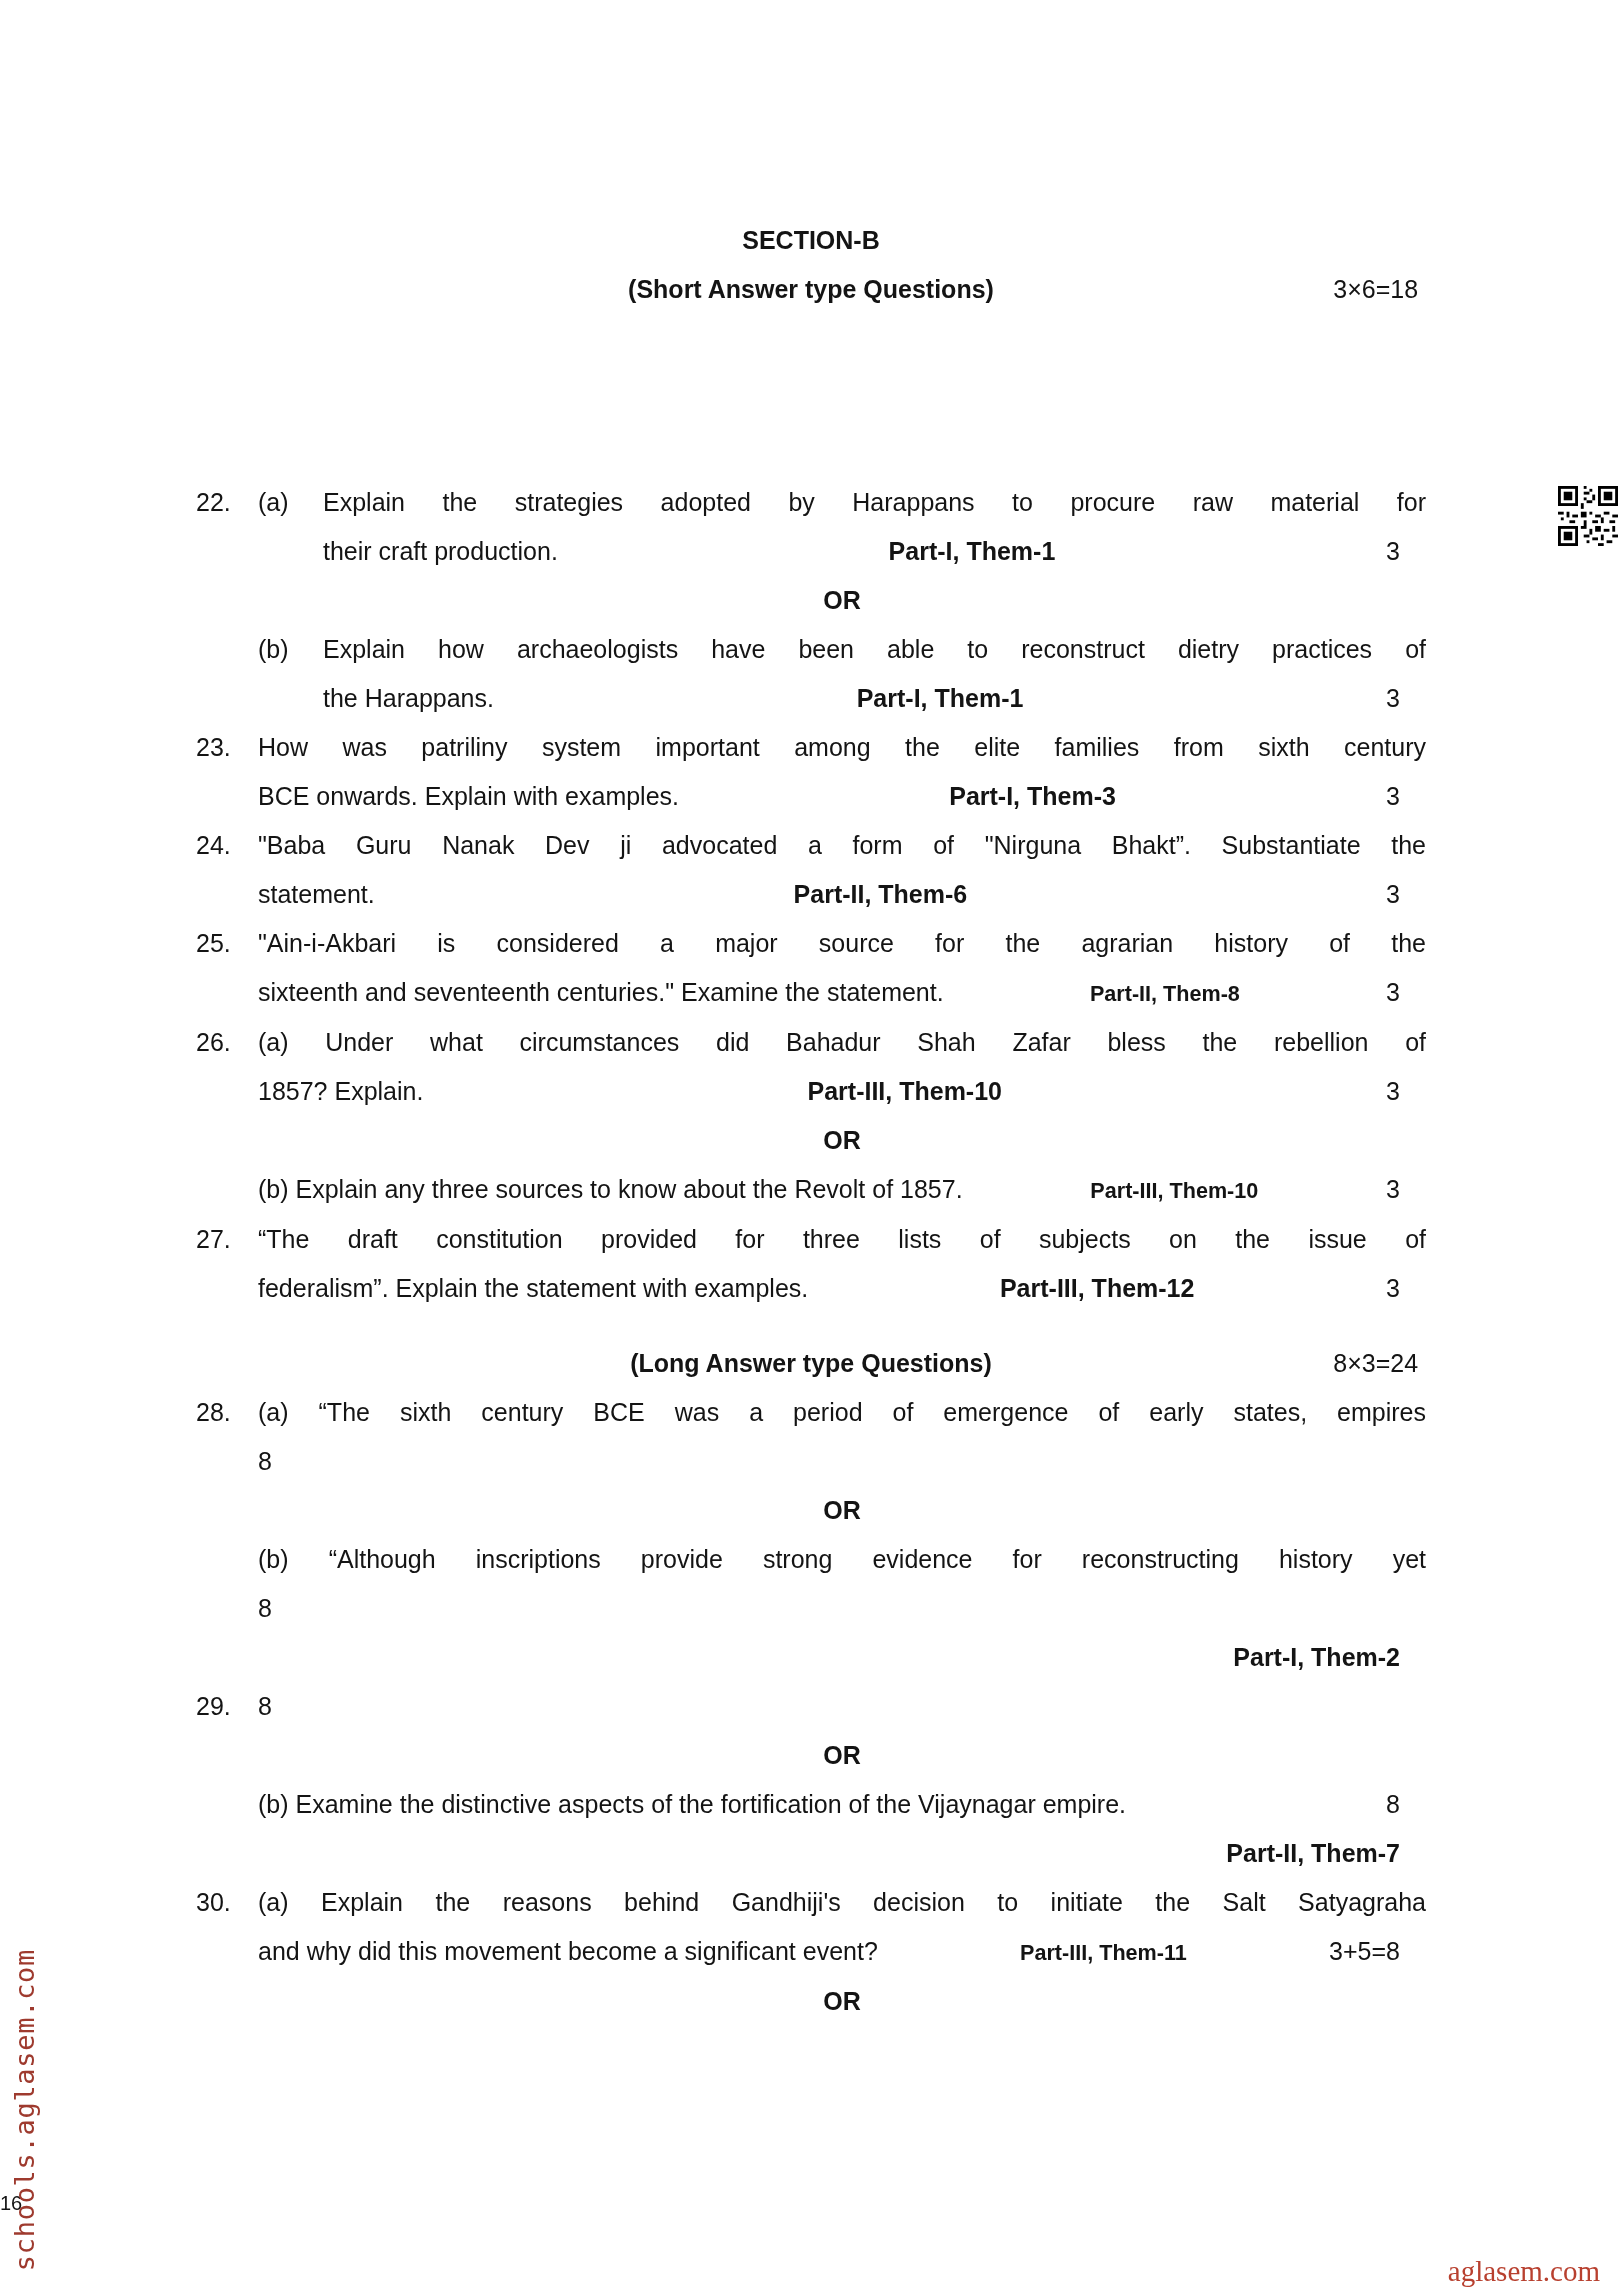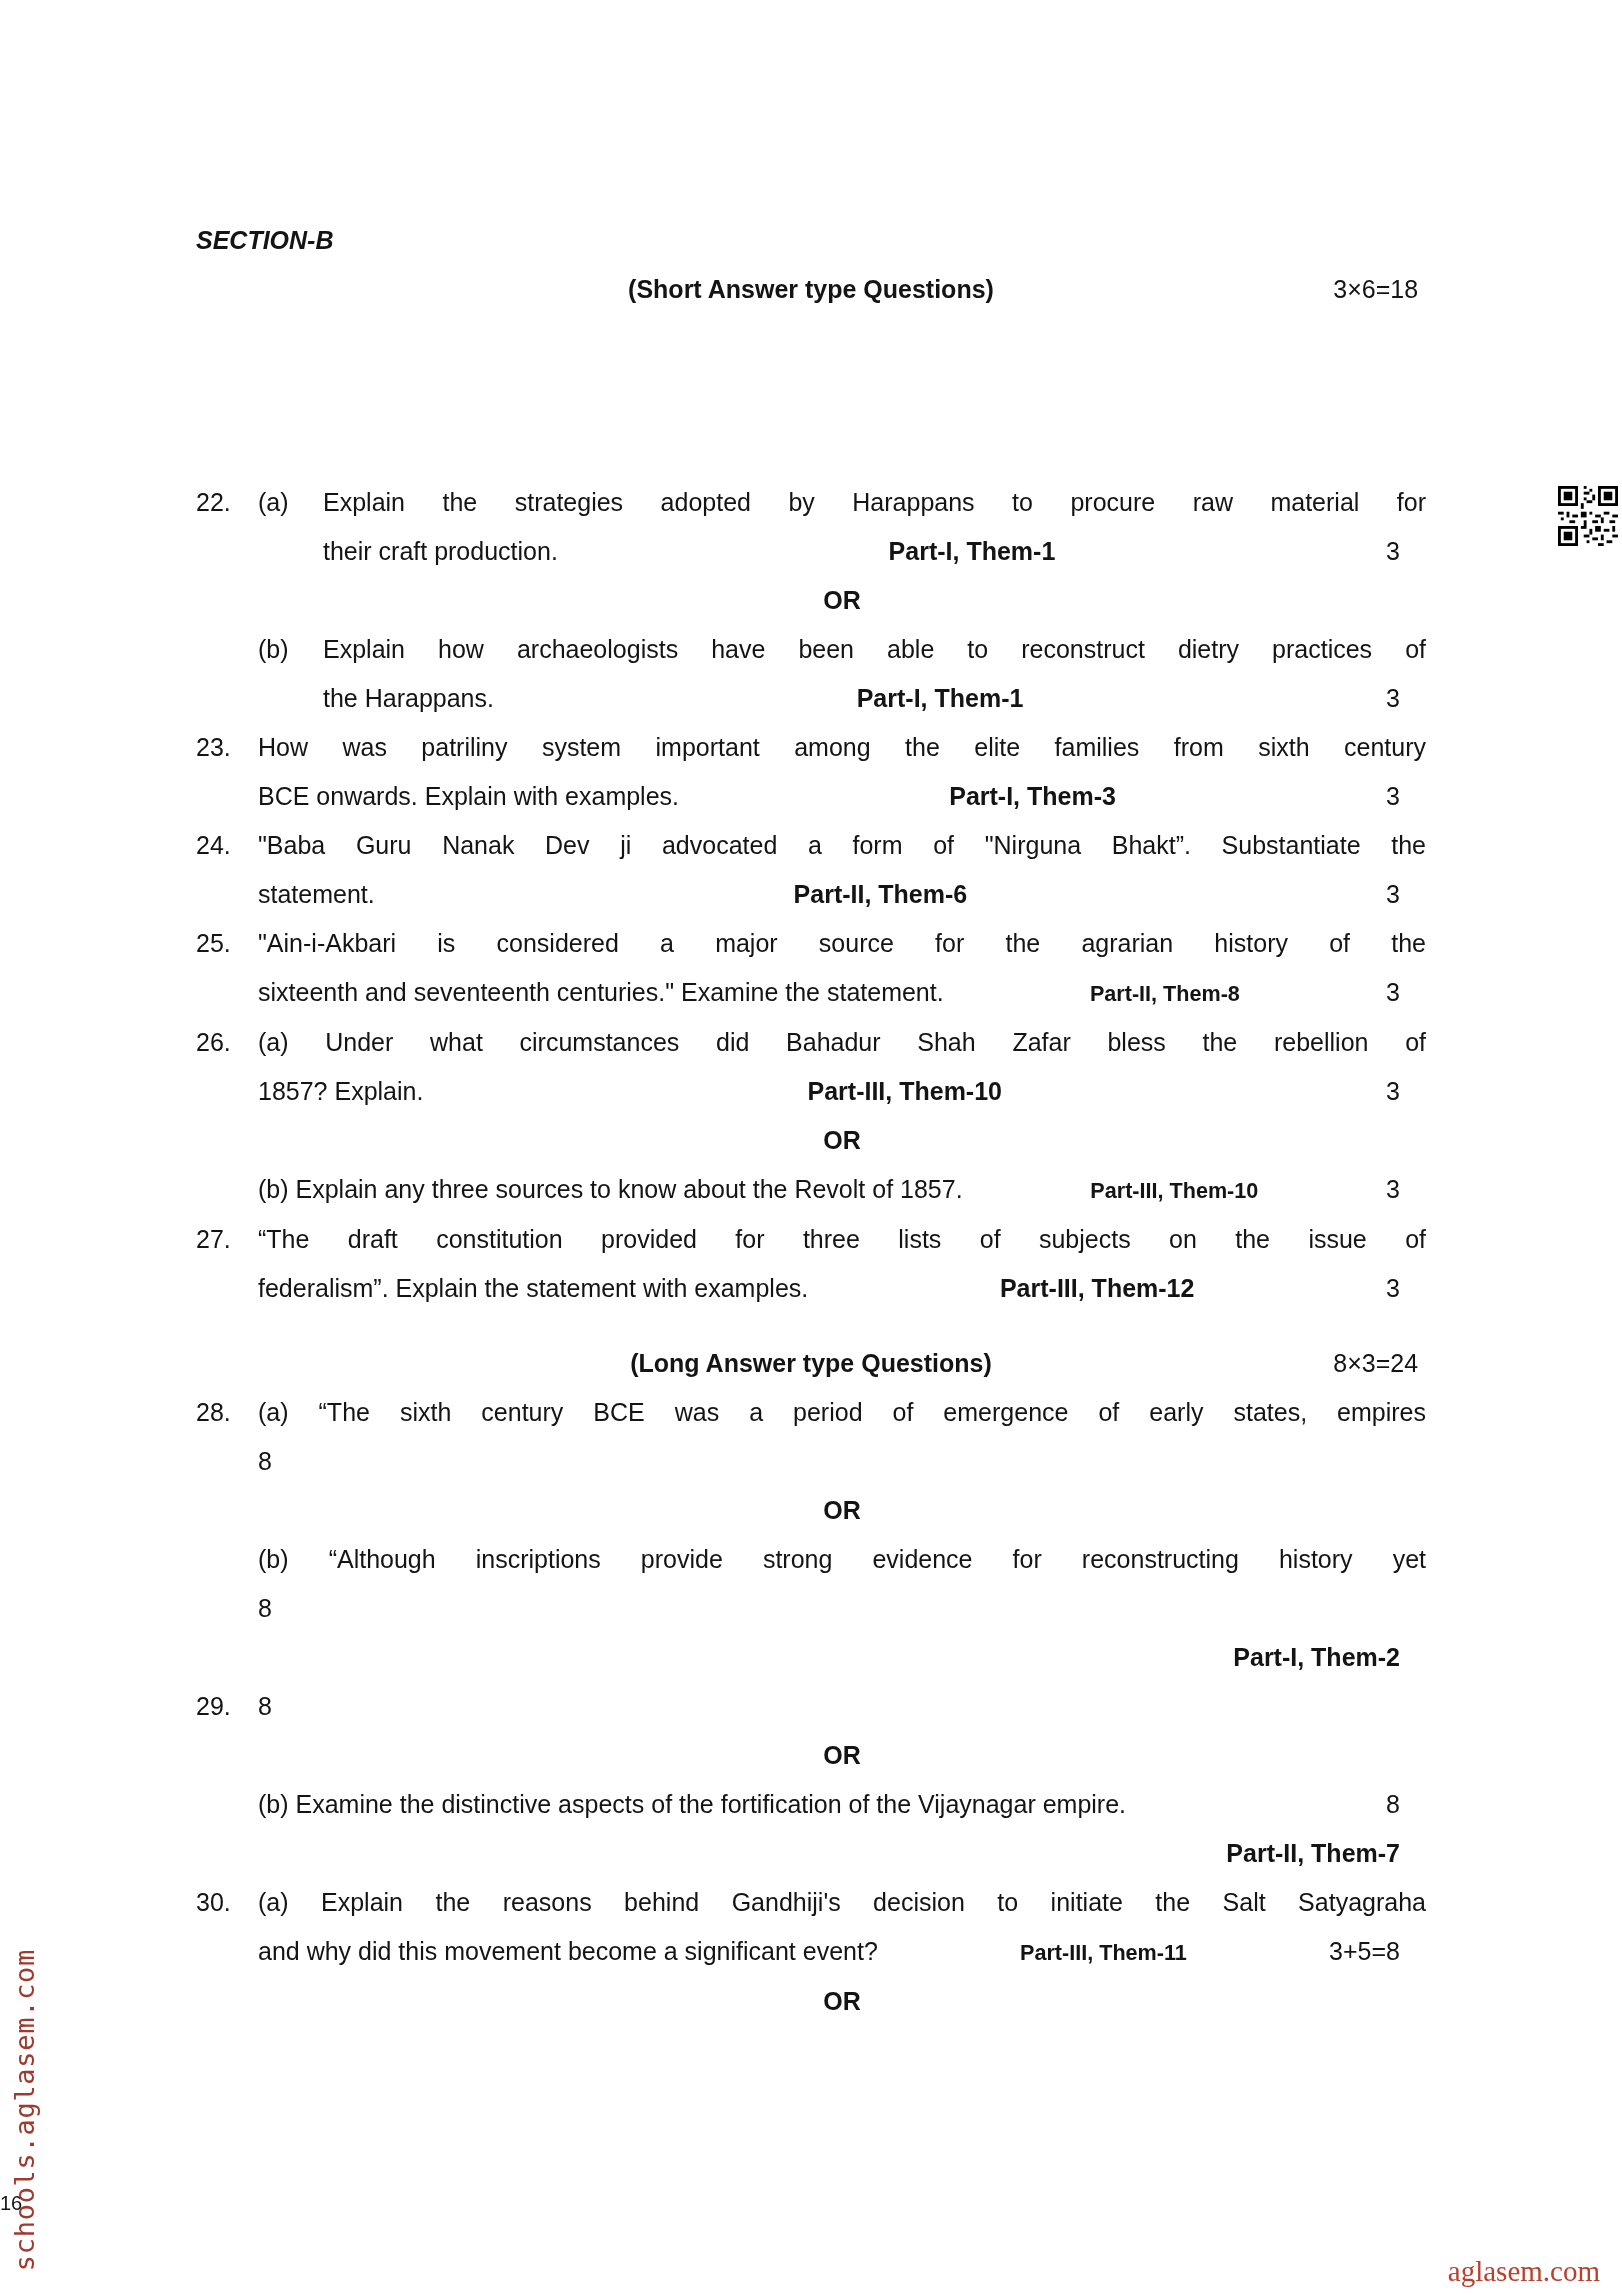--- a/index.html
+++ b/index.html
@@ -3,21 +3,21 @@
 <meta charset="utf-8">
 <style>
   * { margin:0; padding:0; box-sizing:border-box; }
   html, body { background:#ffffff; }
   body {
     width:1622px; height:2295px; position:relative; overflow:hidden;
     font-family:"Liberation Sans", sans-serif;
     font-size:25px; color:#141414;
   }
   .content { position:absolute; left:196px; top:216px; width:1230px; line-height:49px; }
-  .sec-title { text-align:left; font-weight:700;font-style:italic; }
+  .sec-title { text-align:center; font-weight:700; }
   .sec-row { position:relative; text-align:center; }
   .sec-sub { font-weight:700; }
   .sec-marks { position:absolute; right:7.9px; top:0; font-weight:400; }
   .gap-lg { height:164px; }
   .secc { margin-top:26px; }
   .q { display:flex; align-items:flex-start; }
   .qnum { width:62px; flex:0 0 62px; }
   .qbody { flex:1; min-width:0; }
   .sub { display:flex; align-items:flex-start; }
   .sublabel { width:65px; flex:0 0 65px; }

